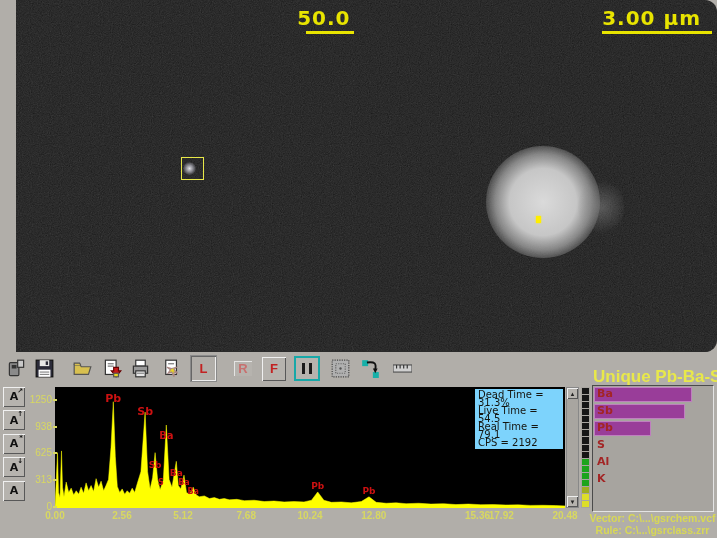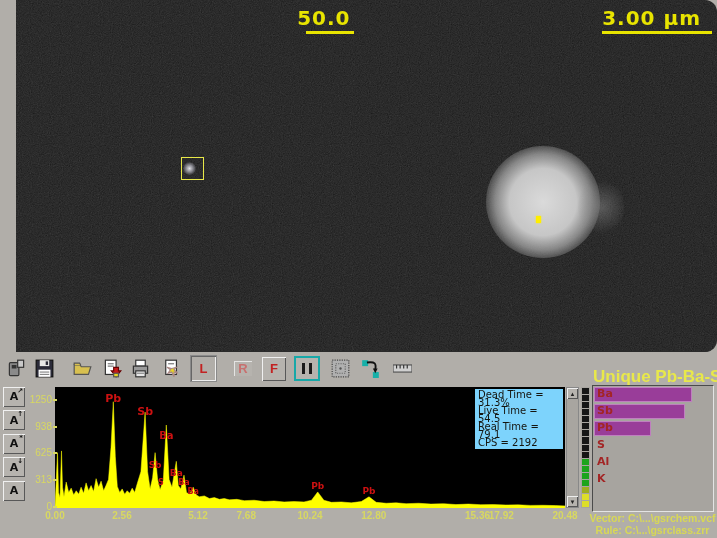--- a/index.html
+++ b/index.html
@@ -232,21 +232,21 @@
       <div>Dead Time = 31.3%</div>
       <div>Live Time = 54.5</div>
       <div>Real Time = 79.1</div>
       <div>CPS = 2192</div>
     </div>
 </div>
 
 <div id="x-ticks">
     <div class="xtick" style="left: 0px;">0.00</div>
     <div class="xtick" style="left: 47px; margin-left: 20px;">2.56</div>
-    <div class="xtick" style="left: 143px; text-align: center;">5.12</div>
+    <div class="xtick" style="left: 128px; text-align: center;">5.12</div>
     <div class="xtick" style="left: 191.25px;">7.68</div>
     <div class="xtick" style="left: 255px; text-align: center;">10.24</div>
     <div class="xtick" style="left: 318.75px;">12.80</div>
     <div class="xtick" style="left: 382.5px; margin-left: 40px;">15.36</div>
     <div class="xtick" style="left: 446.25px;">17.92</div>
     <div class="xtick" style="left: 510px;">20.48</div>
   </div>
 
 <div id="spec-scrollbar">
   <button class="sb-btn" id="sb-up">▲</button>

